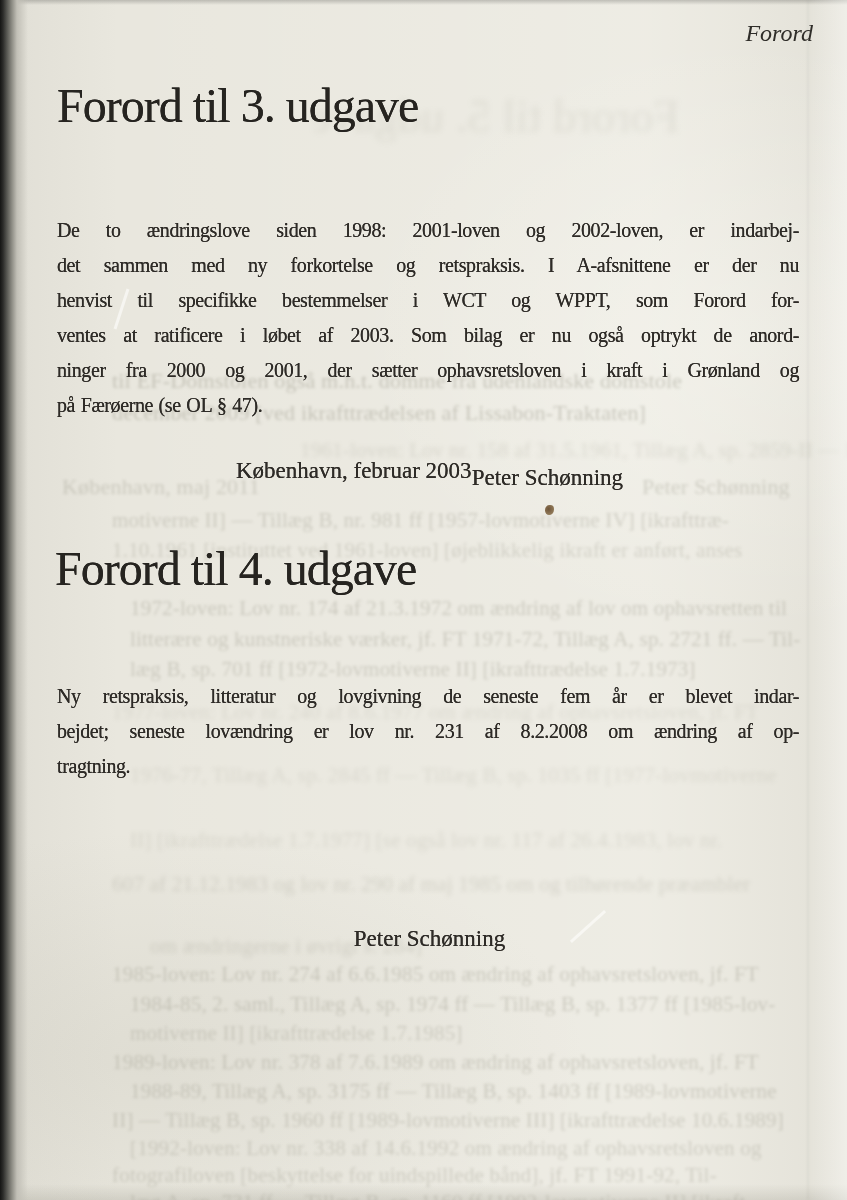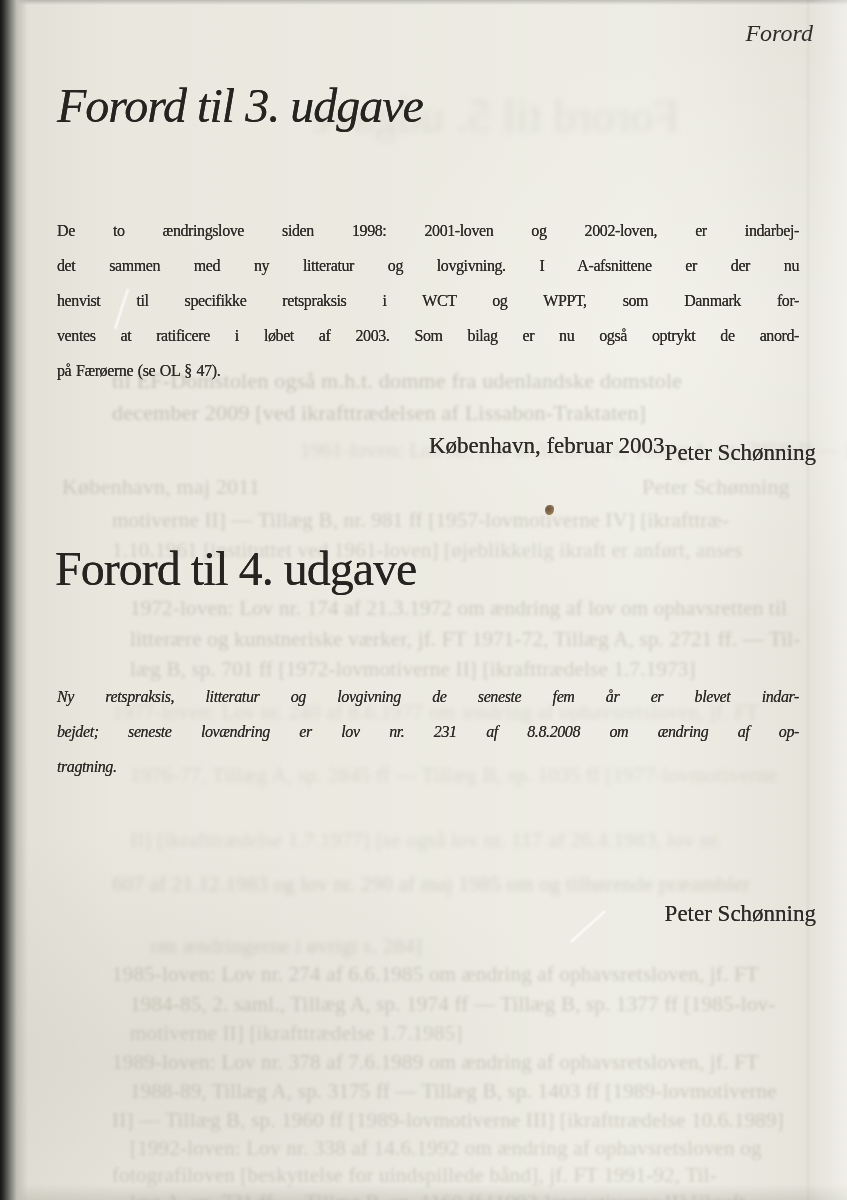--- a/index.html
+++ b/index.html
@@ -52,38 +52,38 @@
   .content { position: absolute; inset: 0; z-index: 3; }
   .running-header {
     position: absolute; top: 20px; right: 34px;
     font-style: italic; font-size: 24px; color: #2f2d29;
   }
   .h {
     position: absolute; margin: 0; font-weight: 400; line-height: 1;
     font-size: 48px; letter-spacing: -1px; color: #262420;
     text-shadow: 0 0 0.6px #262420;
   }
-  .h1 { left: 57px; top: 82px; font-style: italic; }
+  .h1 { left: 57px; top: 82px; }
   .h2 { left: 55px; top: 545px; }
   .para {
     position: absolute; left: 57px; width: 742px;
-    font-size: 16px; line-height: 35px; color: #2e2b27;
+    font-size: 20px; line-height: 35px; color: #2e2b27;
     text-shadow: 0 0 0.4px #2e2b27;
   }
   .p1 { top: 213px; }
-  .p2 { top: 679px; font-style: italic; }
+  .p2 { top: 679px; }
   .pline {
     text-align: justify; text-align-last: justify;
     white-space: nowrap; letter-spacing: -0.4px; word-spacing: 1px;
   }
   .pline.lastline { text-align-last: left; }
   .sig {
-    position: absolute; left: 71px; width: 745px;
-    display: flex; justify-content: flex-end; align-items: flex-start;
-    font-size: 23px; color: #2e2b27; text-shadow: 0 0 0.4px #2e2b27;
+    position: absolute; left: 57px; width: 745px;
+    display: flex; justify-content: center; align-items: flex-start;
+    font-size: 23px; color: #2e2b27; text-shadow: 0 0 0.4px #2e2b27; margin-top: 25px;
   }
   .s1 { top: 433px; }
   .s2 { top: 894px; }
   .sig .name { position: relative; top: 7px; }
 
   
   .speck {
     position: absolute; left: 545px; top: 505px; width: 9px; height: 10px; z-index: 4;
     border-radius: 55% 45% 60% 50%;
     background: radial-gradient(circle at 40% 40%, #6f5538, #97805f 80%);
@@ -128,34 +128,35 @@
       <div class="ghost" style="left: 112px; top: 1163px; font-size: 21px; opacity: 0.3; filter: blur(1.8px); color: rgb(143, 141, 126);">fotografiloven [beskyttelse for uindspillede bånd], jf. FT 1991-92, Til-</div>
       <div class="ghost" style="left: 130px; top: 1190px; font-size: 21px; opacity: 0.28; filter: blur(1.8px); color: rgb(143, 141, 126);">læg A, sp. 731 ff — Tillæg B, sp. 1160 ff [1992-lovmotiverne II] [ikraft-</div>
     </div>
 
   <div class="content">
     <div class="running-header">Forord</div>
 
     <h1 class="h h1">Forord til 3. udgave</h1>
     <div class="para p1">
       <div class="pline">De to ændringslove siden 1998: 2001-loven og 2002-loven, er indarbej-</div>
-      <div class="pline">det sammen med ny litteratur og lovgivning. I A-afsnittene er der nu</div>
-      <div class="pline">henvist til specifikke retspraksis i WCT og WPPT, som Danmark for-</div>
+      <div class="pline">det sammen med ny forkortelse og retspraksis. I A-afsnittene er der nu</div>
+      <div class="pline">henvist til specifikke bestemmelser i WCT og WPPT, som Forord for-</div>
       <div class="pline">ventes at ratificere i løbet af 2003. Som bilag er nu også optrykt de anord-</div>
+      <div class="pline">ninger fra 2000 og 2001, der sætter ophavsretsloven i kraft i Grønland og</div>
       <div class="pline lastline">på Færøerne (se OL § 47).</div>
     </div>
     <div class="sig s1">
       <span class="place">København, februar 2003</span>
       <span class="name">Peter Schønning</span>
     </div>
 
     <h1 class="h h2">Forord til 4. udgave</h1>
     <div class="para p2">
       <div class="pline">Ny retspraksis, litteratur og lovgivning de seneste fem år er blevet indar-</div>
-      <div class="pline">bejdet; seneste lovændring er lov nr. 231 af 8.8.2008 om ændring af op-</div>
+      <div class="pline">bejdet; seneste lovændring er lov nr. 231 af 8.2.2008 om ændring af op-</div>
       <div class="pline lastline">tragtning.</div>
     </div>
     <div class="sig s2">
       <span class="name">Peter Schønning</span>
     </div>
   </div>
 
   <div class="speck"></div>
   <div class="scratch scratch1"></div>
   <div class="scratch scratch2"></div>

